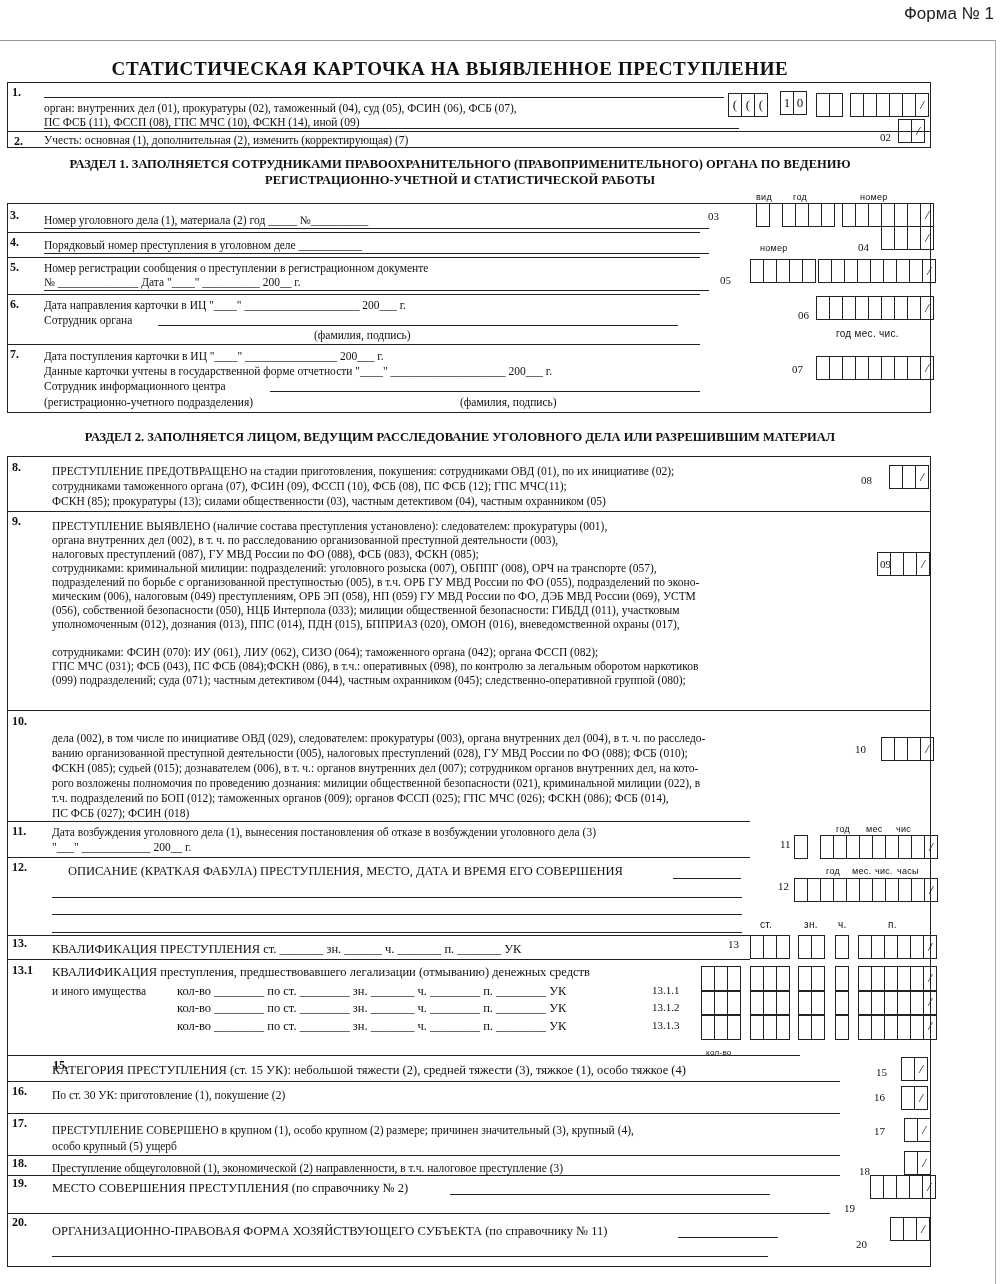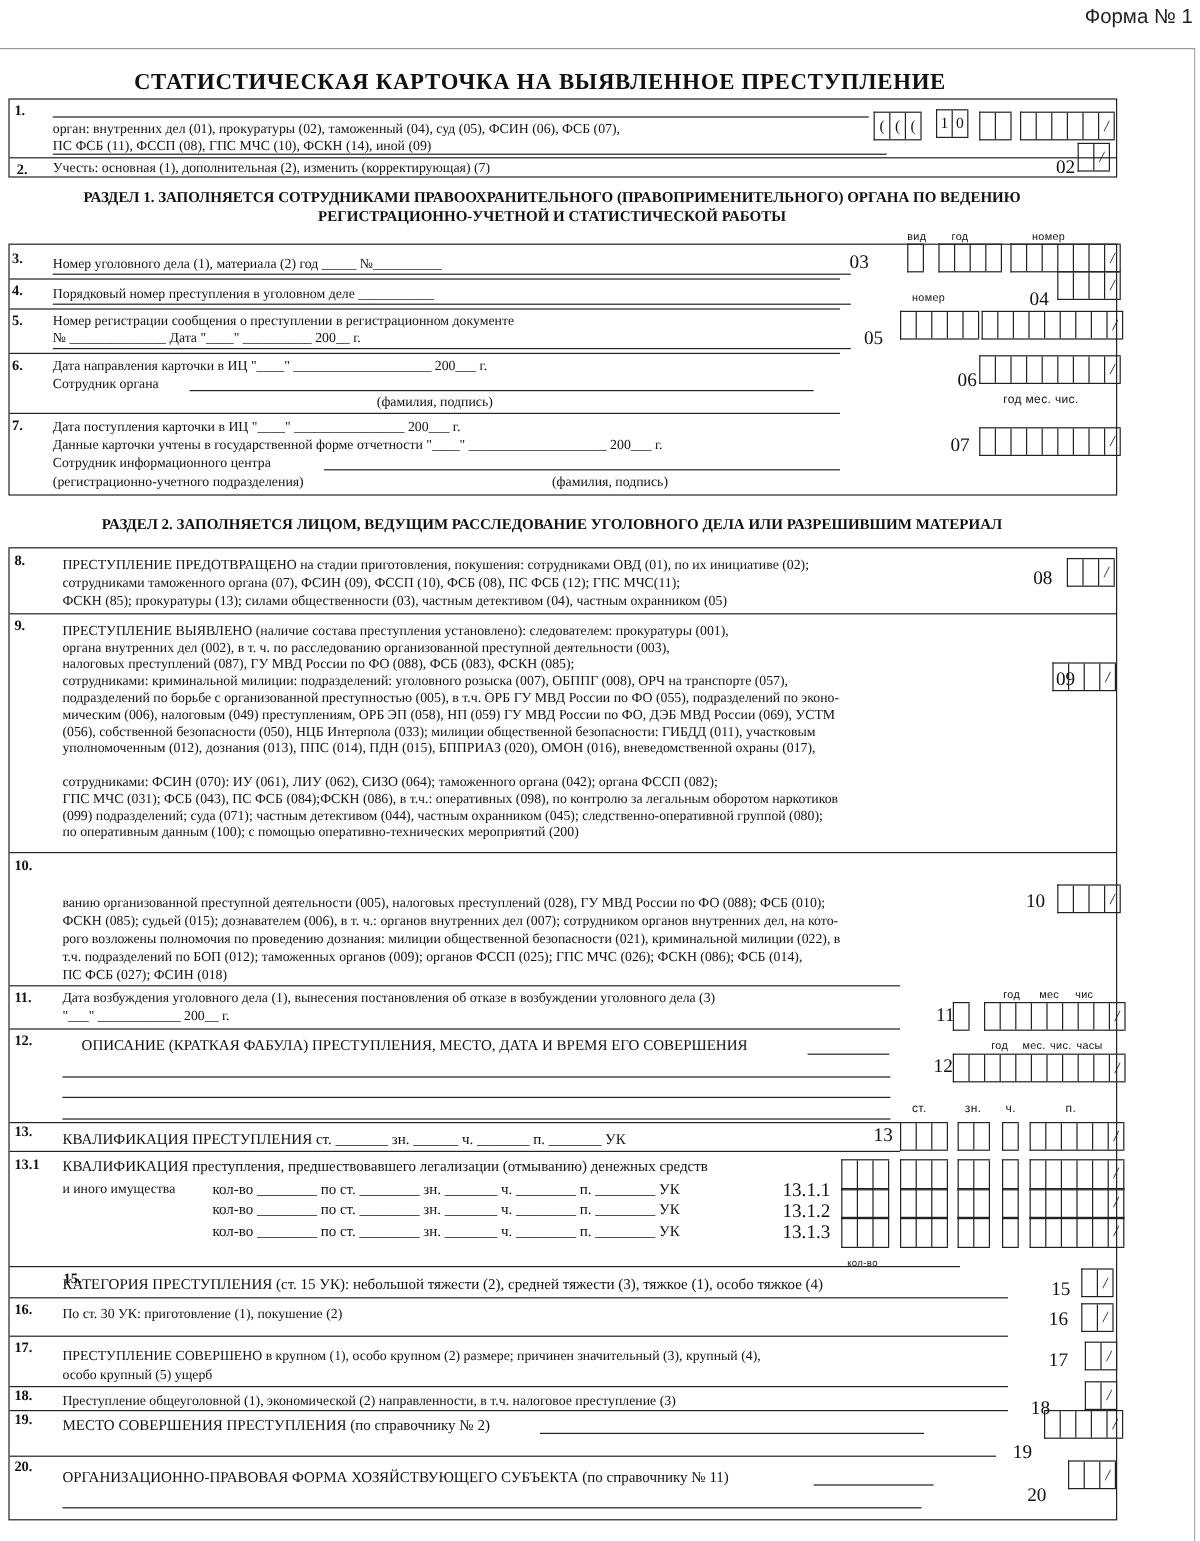--- a/index.html
+++ b/index.html
@@ -9,21 +9,21 @@
   .form-no { position: absolute; right: 6px; top: 4px; font-family: "Liberation Sans", sans-serif; font-size: 17px; color: #222; }
   .page-frame { position: absolute; left: 0; top: 40px; width: 996px; height: 1244px; border-top: 1px solid #999; border-right: 1px solid #aaa; }
   .title { position: absolute; left: 0; width: 900px; top: 58px; text-align: center; font-size: 19px; font-weight: bold; letter-spacing: 0.6px; }
   .section-h { position: absolute; left: 0; width: 920px; text-align: center; font-weight: bold; font-size: 12.5px; line-height: 15px; }
   .frame { position: absolute; border: 1.5px solid #222; }
   .row { position: absolute; left: 0; right: 0; border-top: 1.5px solid #222; }
   .num { position: absolute; font-weight: bold; font-size: 12px; }
   .txt { position: absolute; font-size: 11.5px; line-height: 14px; white-space: nowrap; }
   .txt.up { font-size: 12.5px; }
   .line { position: absolute; border-bottom: 1px solid #222; height: 0; }
-  .code { position: absolute; font-size: 16px; }
+  .code { position: absolute; font-size: 11px; }
   .cap { position: absolute; font-family: "Liberation Sans", sans-serif; font-size: 9px; letter-spacing: 0.3px; }
   .boxes { position: absolute; display: flex; border: 1.5px solid #222; border-right: none; }
   .boxes .c { width: 13px; height: 22px; border-right: 1.5px solid #222; font-size: 13px; text-align: center; line-height: 22px; }
   .boxes.tall .c { height: 24px; }
   .slash::after { content: "/"; font-style: italic; }
 </style>
 </head>
 <body>
 
 <div class="form-no">Форма № 1</div>
@@ -200,31 +200,31 @@
   <div class="txt" style="left:44px; top:76px;">органа внутренних дел (002), в т. ч. по расследованию организованной преступной деятельности (003),</div>
   <div class="txt" style="left:44px; top:90px;">налоговых преступлений (087), ГУ МВД России по ФО (088), ФСБ (083), ФСКН (085);</div>
   <div class="txt" style="left:44px; top:104px;">сотрудниками: криминальной милиции: подразделений: уголовного розыска (007), ОБППГ (008), ОРЧ на транспорте (057),</div>
   <div class="txt" style="left:44px; top:118px;">подразделений по борьбе с организованной преступностью (005), в т.ч.  ОРБ ГУ МВД России по ФО (055),  подразделений по эконо-</div>
   <div class="txt" style="left:44px; top:132px;">мическим (006), налоговым (049) преступлениям, ОРБ ЭП (058), НП (059) ГУ МВД России по ФО, ДЭБ МВД России (069), УСТМ</div>
   <div class="txt" style="left:44px; top:146px;">(056), собственной безопасности (050), НЦБ Интерпола (033); милиции общественной безопасности: ГИБДД (011), участковым</div>
   <div class="txt" style="left:44px; top:160px;">уполномоченным (012), дознания (013), ППС (014), ПДН (015), БППРИАЗ (020), ОМОН (016), вневедомственной охраны (017),</div>
   <div class="txt" style="left:44px; top:188px;">сотрудниками: ФСИН (070): ИУ (061), ЛИУ (062), СИЗО (064); таможенного органа (042); органа ФССП (082);</div>
   <div class="txt" style="left:44px; top:202px;">ГПС МЧС (031); ФСБ (043), ПС ФСБ (084);ФСКН (086), в т.ч.: оперативных (098), по контролю за легальным оборотом наркотиков</div>
   <div class="txt" style="left:44px; top:216px;">(099) подразделений; суда (071); частным детективом (044), частным охранником (045); следственно-оперативной группой (080);</div>
-  <div class="txt" style="left:44px; top:230px;">по оперативным данным (100); с помощью оперативно-технических мероприятий (200)</div>
   <div class="code" style="left:844px; top:101px;margin-left:28px;">09</div>
   <div class="boxes" style="left:869px; top:95px;">
       <div class="c"></div>
       <div class="c"></div>
       <div class="c"></div>
       <div class="c slash"></div>
     </div>
   <div class="row" style="top:253px;"></div>
 
   <div class="num" style="left:4px; top:257px;">10.</div>
+  <div class="txt" style="left:44px; top:274px;">дела (002), в том числе по инициативе ОВД (029), следователем: прокуратуры (003), органа внутренних дел (004), в т. ч. по расследо-</div>
   <div class="txt" style="left:44px; top:289px;">ванию организованной преступной деятельности (005), налоговых преступлений (028), ГУ МВД России по ФО (088); ФСБ (010);</div>
   <div class="txt" style="left:44px; top:304px;">ФСКН (085); судьей (015); дознавателем (006), в т. ч.: органов внутренних дел (007); сотрудником органов внутренних дел, на кото-</div>
   <div class="txt" style="left:44px; top:319px;">рого возложены полномочия по проведению дознания: милиции общественной безопасности (021),  криминальной милиции (022), в</div>
   <div class="txt" style="left:44px; top:334px;">т.ч. подразделений по БОП (012); таможенных органов (009); органов ФССП (025); ГПС МЧС (026); ФСКН (086); ФСБ (014),</div>
   <div class="txt" style="left:44px; top:349px;">ПС ФСБ (027); ФСИН (018)</div>
   <div class="code" style="left:847px; top:286px;">10</div>
   <div class="boxes" style="left:873px; top:280px;">
       <div class="c"></div>
       <div class="c"></div>
       <div class="c"></div>

